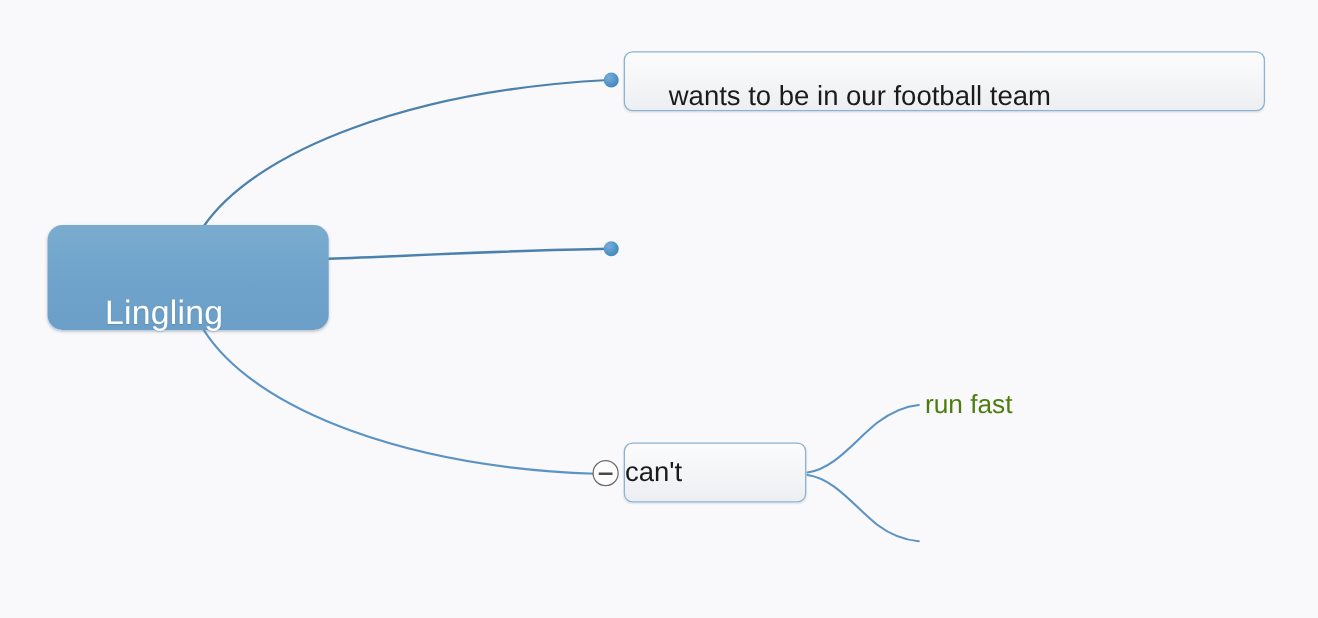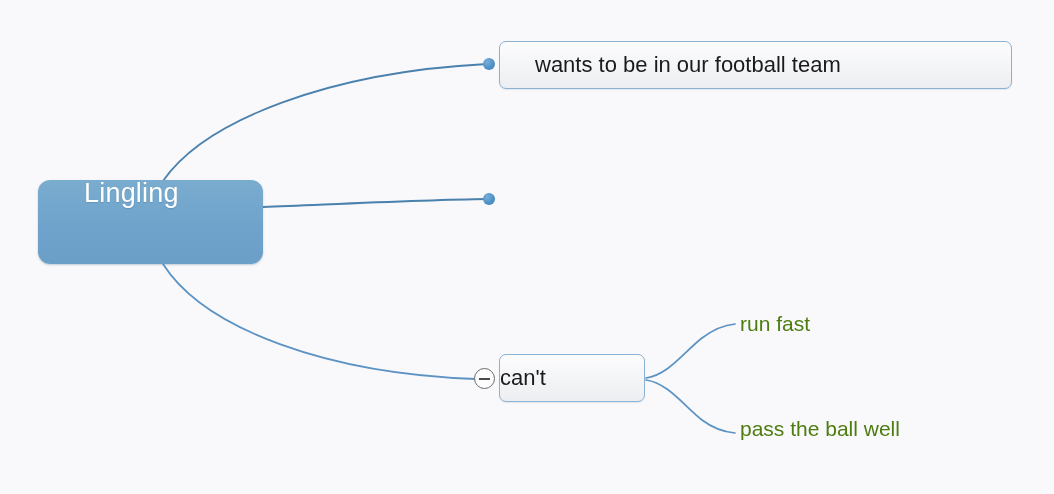--- a/index.html
+++ b/index.html
@@ -38,21 +38,21 @@
   .root-node {
     position: absolute;
     left: 38px;
     top: 180px;
     width: 225px;
     height: 84px;
     border-radius: 12px;
     background: linear-gradient(180deg, #7aaccf 0%, #6fa3cb 55%, #6b9fc8 100%);
     box-shadow: 0 1px 2px rgba(90,120,150,0.35);
     display: flex;
-    align-items: flex-start;
+    align-items: flex-end;
     box-sizing: border-box;
     padding-left: 46px;
   }
   .root-label {
     color: #ffffff;
     font-size: 27px;
     font-family: "Liberation Sans", sans-serif;
     letter-spacing: 0.2px;
     line-height: 1;
     text-shadow: 0 1px 1px rgba(70,100,130,0.30);
@@ -76,20 +76,21 @@
     white-space: nowrap;
     line-height: 1;
   }
 
   #box-football {
     left: 499px;
     top: 41px;
     width: 513px;
     height: 48px;
     padding-left: 35px;
+    align-items: flex-end;
   }
   #box-play {
     left: 499px;
     top: 180px;
     width: 306px;
     height: 45px;
     padding-left: 35px;
   }
   #box-cant {
     left: 499px;
@@ -172,15 +173,14 @@
   <div class="bullet-dot" id="dot-play"></div>
 
   <div class="collapse-toggle">
     <span class="minus-bar"></span>
   </div>
   <div class="topic-box" id="box-cant">
     <span class="topic-label">can't</span>
   </div>
 
   <div class="leaf-label" id="leaf-run">run fast</div>
-  <div class="leaf-label" id="leaf-pass">pass the ball well</div>
 
 </div>
 
 </body></html>

